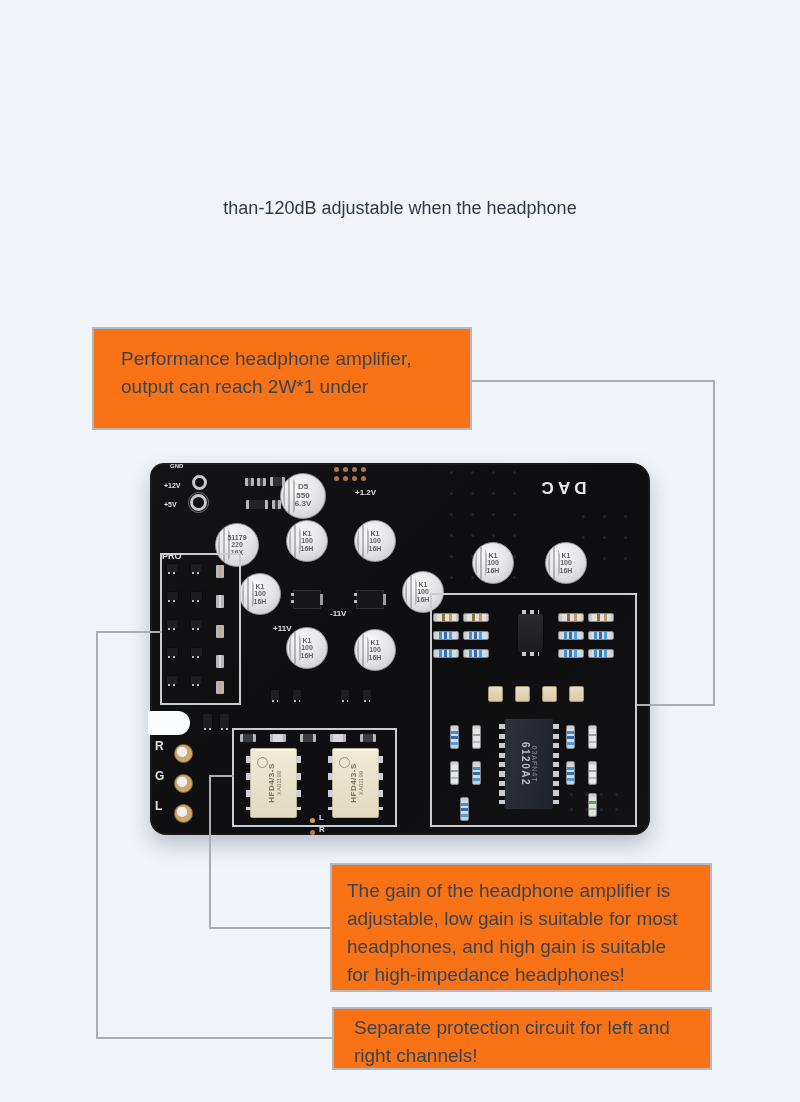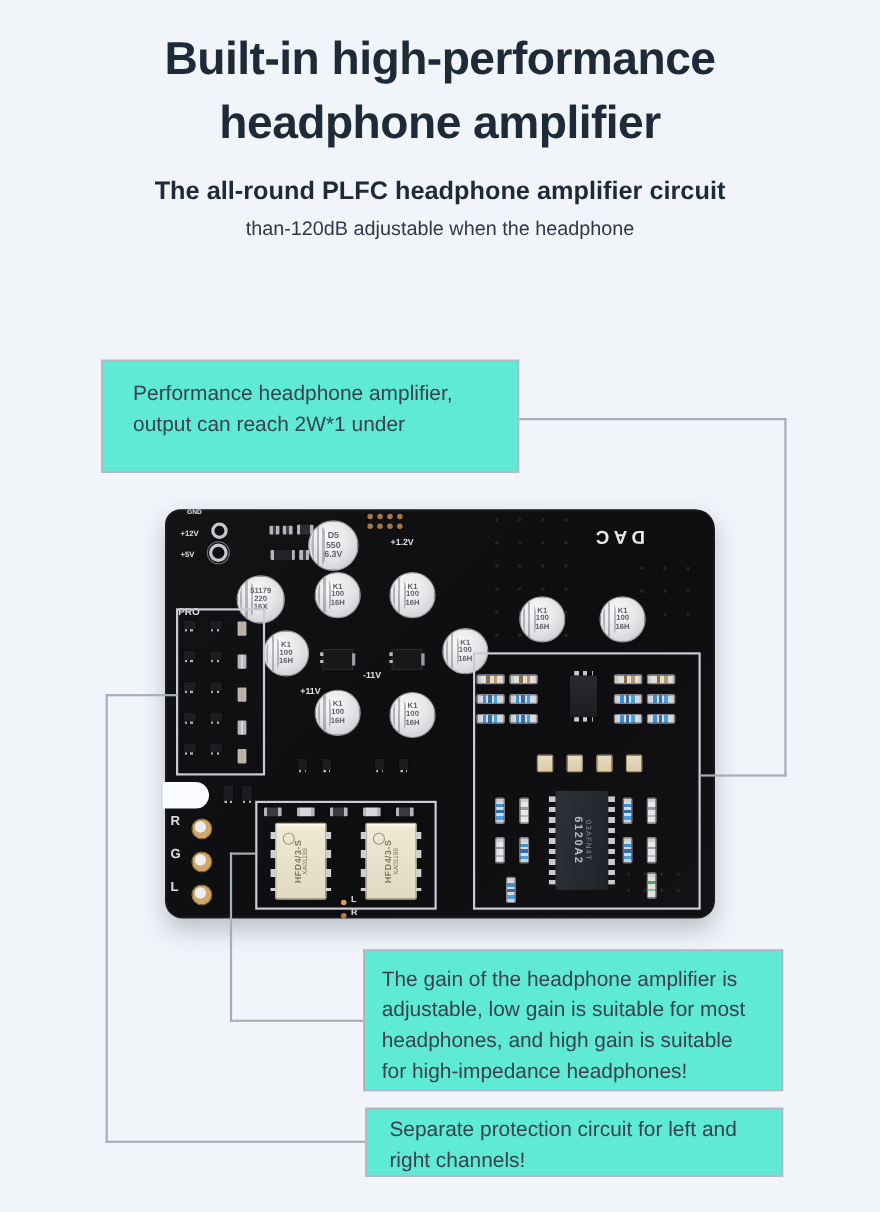--- a/index.html
+++ b/index.html
@@ -9,21 +9,21 @@
   
   .title{position:absolute;top:24px;left:0;right:0;text-align:center;
          font-size:42px;line-height:58px;font-weight:800;color:#1f2a39;letter-spacing:-0.5px;}
   .subtitle{position:absolute;top:158px;left:0;right:0;text-align:center;
             font-size:23px;line-height:30px;font-weight:700;color:#1f2a39;}
   .bodytext{position:absolute;top:194px;left:0;right:0;text-align:center;
             font-size:18px;line-height:28px;color:#2f3845;}
   .bodytext div{white-space:nowrap;}
 
   
-  .callout{position:absolute;background:#5eead4;border:2px solid #b2b9c6;
+  .callout{position:absolute;background:#f97316;border:2px solid #b2b9c6;
            box-sizing:border-box;color:#3a4250;font-size:19px;line-height:28px;z-index:30;}
   .box-performance{left:92px;top:327px;width:380px;height:103px;padding:16px 12px 0 27px;}
   .box-gain{left:330px;top:863px;width:382px;height:129px;padding:12px 10px 0 15px;}
   .box-protection{left:332px;top:1007px;width:380px;height:63px;padding:5px 10px 0 20px;}
 
   
   .cline{position:absolute;background:#a9adb4;z-index:20;}
   .lineA1{left:472px;top:380px;width:243px;height:2px;}
   .lineA2{left:713px;top:380px;width:2px;height:326px;}
   .lineA3{left:637px;top:704px;width:78px;height:2px;}
@@ -101,25 +101,20 @@
   .vlabel span{display:inline-block;transform:rotate(90deg);}
   .vlabel{color:#e8e9ec;font-weight:700;font-size:17px;letter-spacing:4px;
           writing-mode:vertical-rl;text-orientation:mixed;}
   .notch{background:#fafcff;border-radius:0 12px 12px 0;}
 </style>
 </head>
 <body>
 
 <div id="stage">
 
-  <div class="title">
-      <div>Built-in high-performance</div>
-      <div>headphone amplifier</div>
-    </div>
-  <div class="subtitle">The all-round PLFC headphone amplifier circuit</div>
   <div class="bodytext">
       <div>than-120dB adjustable when the headphone</div>
     </div>
 
   <div class="callout box-performance">
       <div>Performance headphone amplifier,</div>
       <div>output can reach 2W*1 under</div>
     </div>
   <div class="callout box-protection">
       <div>Separate protection circuit for left and</div>

